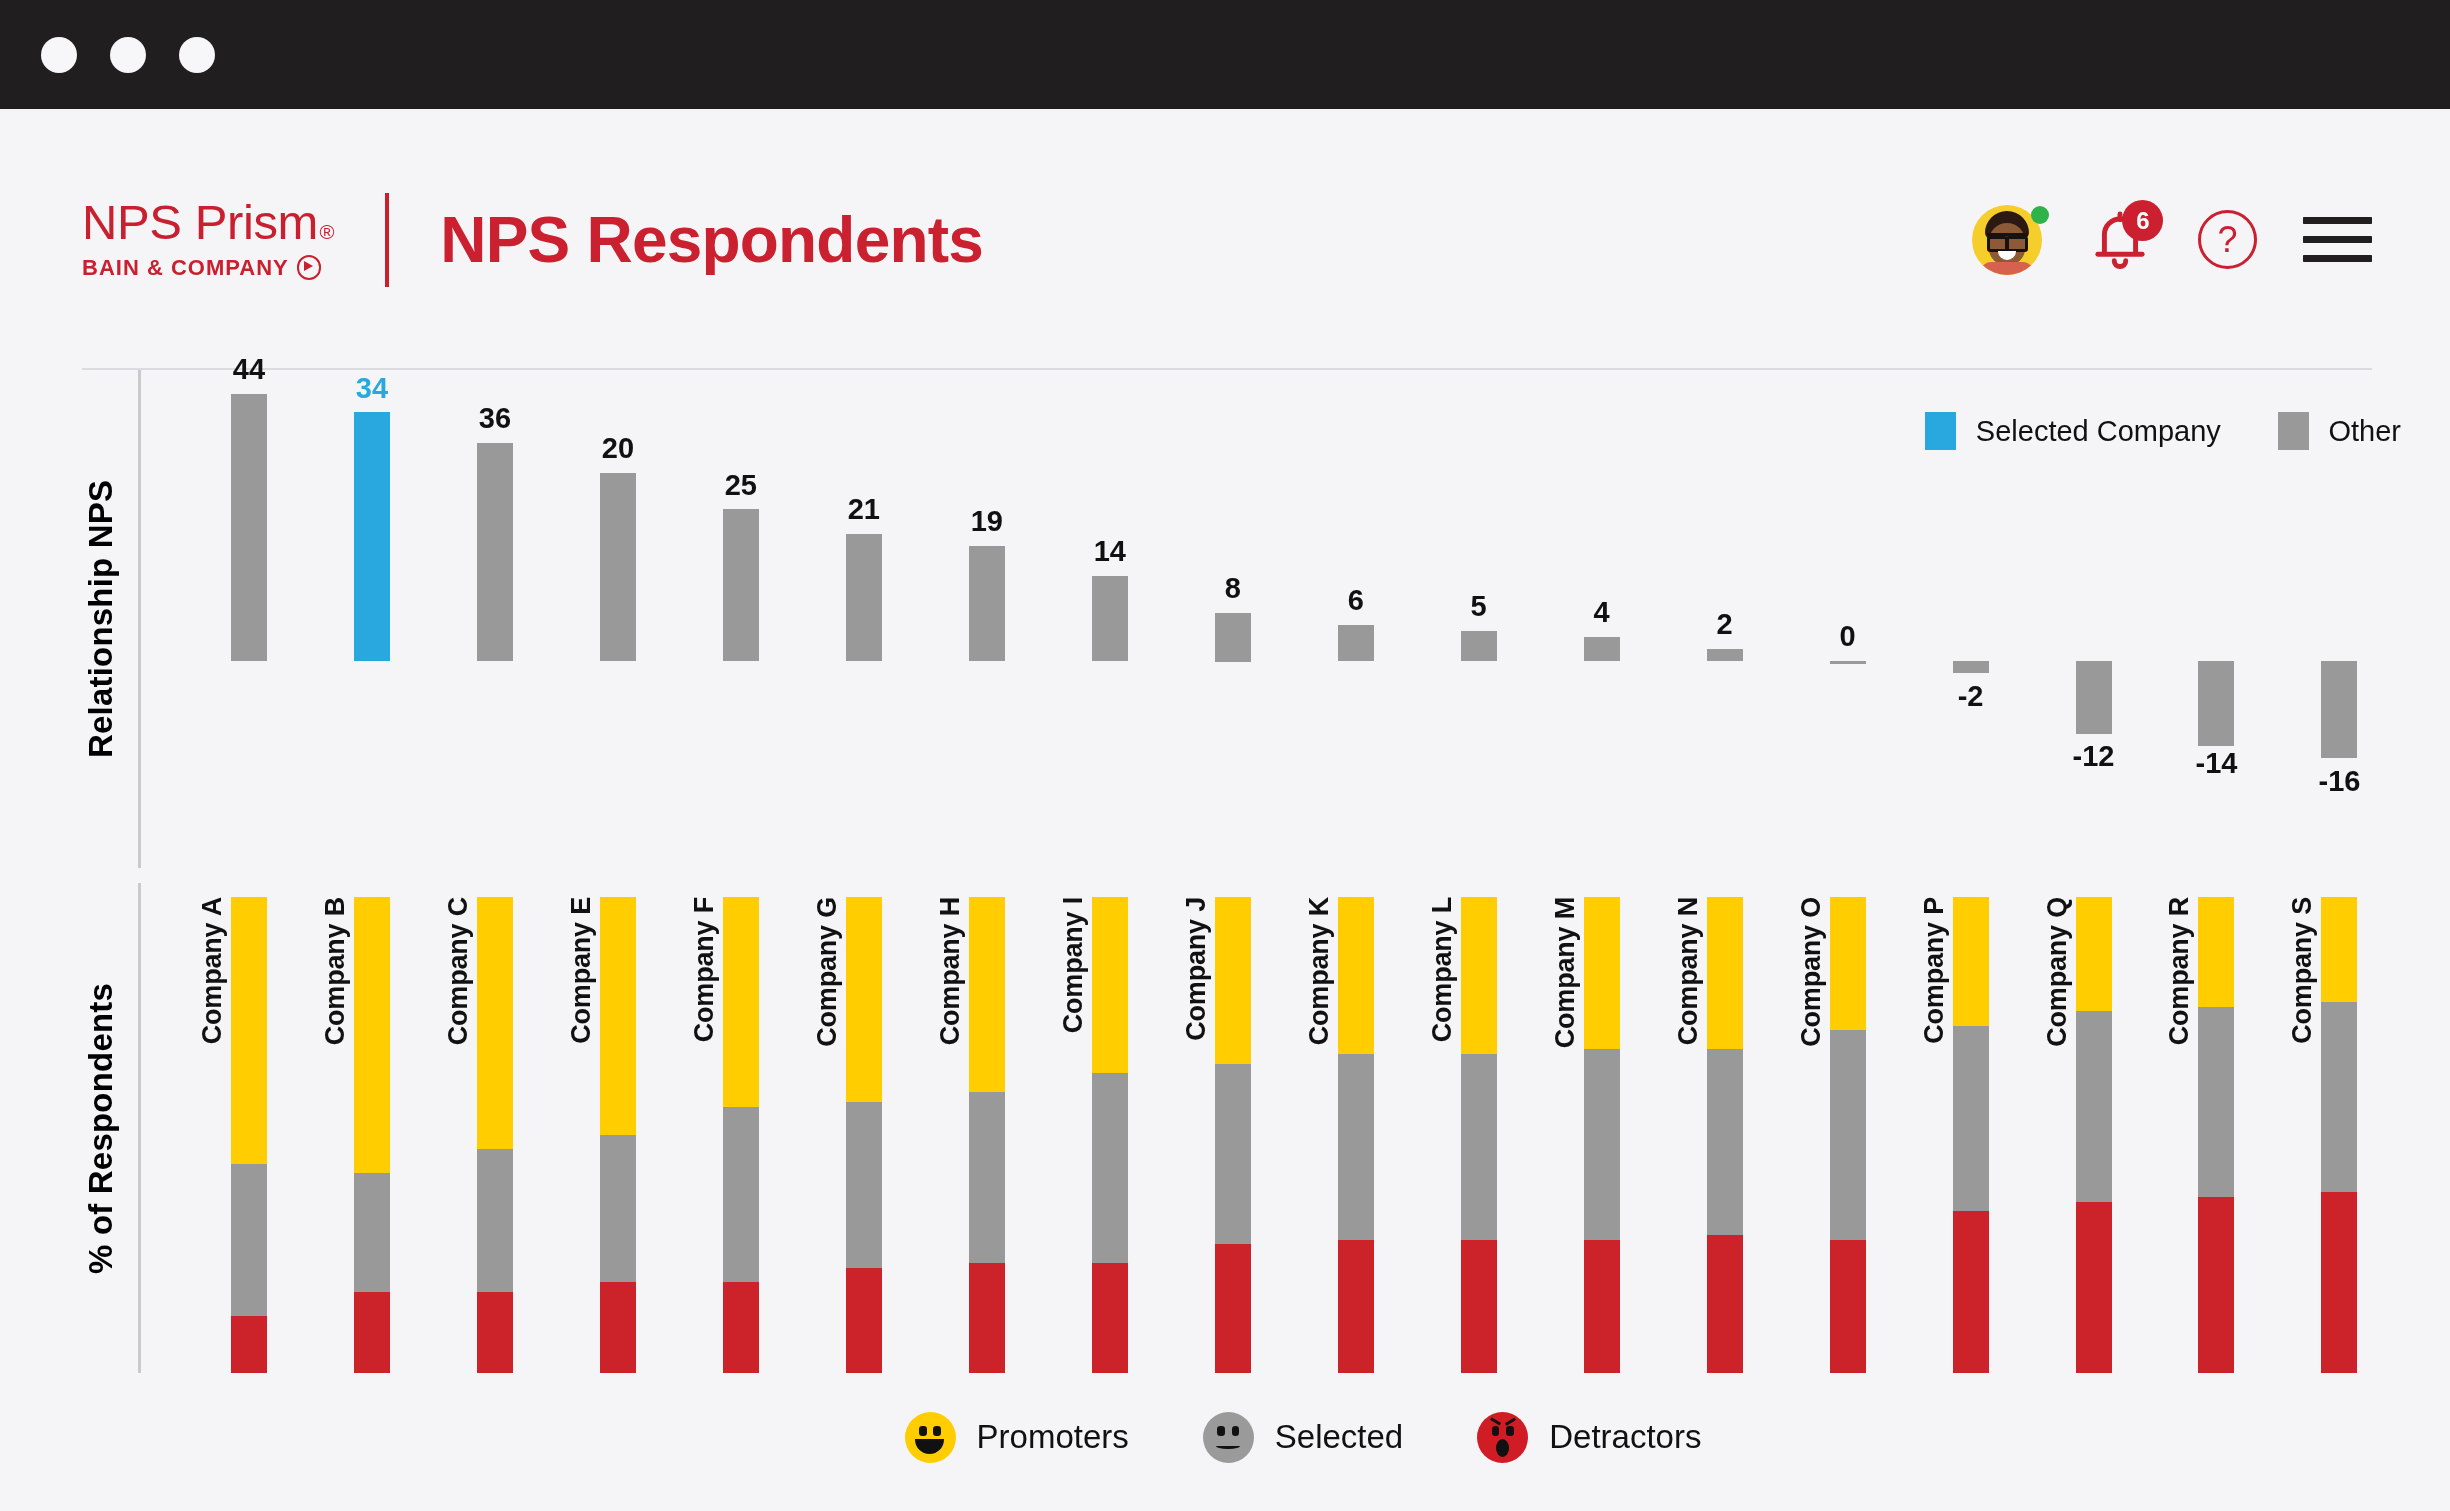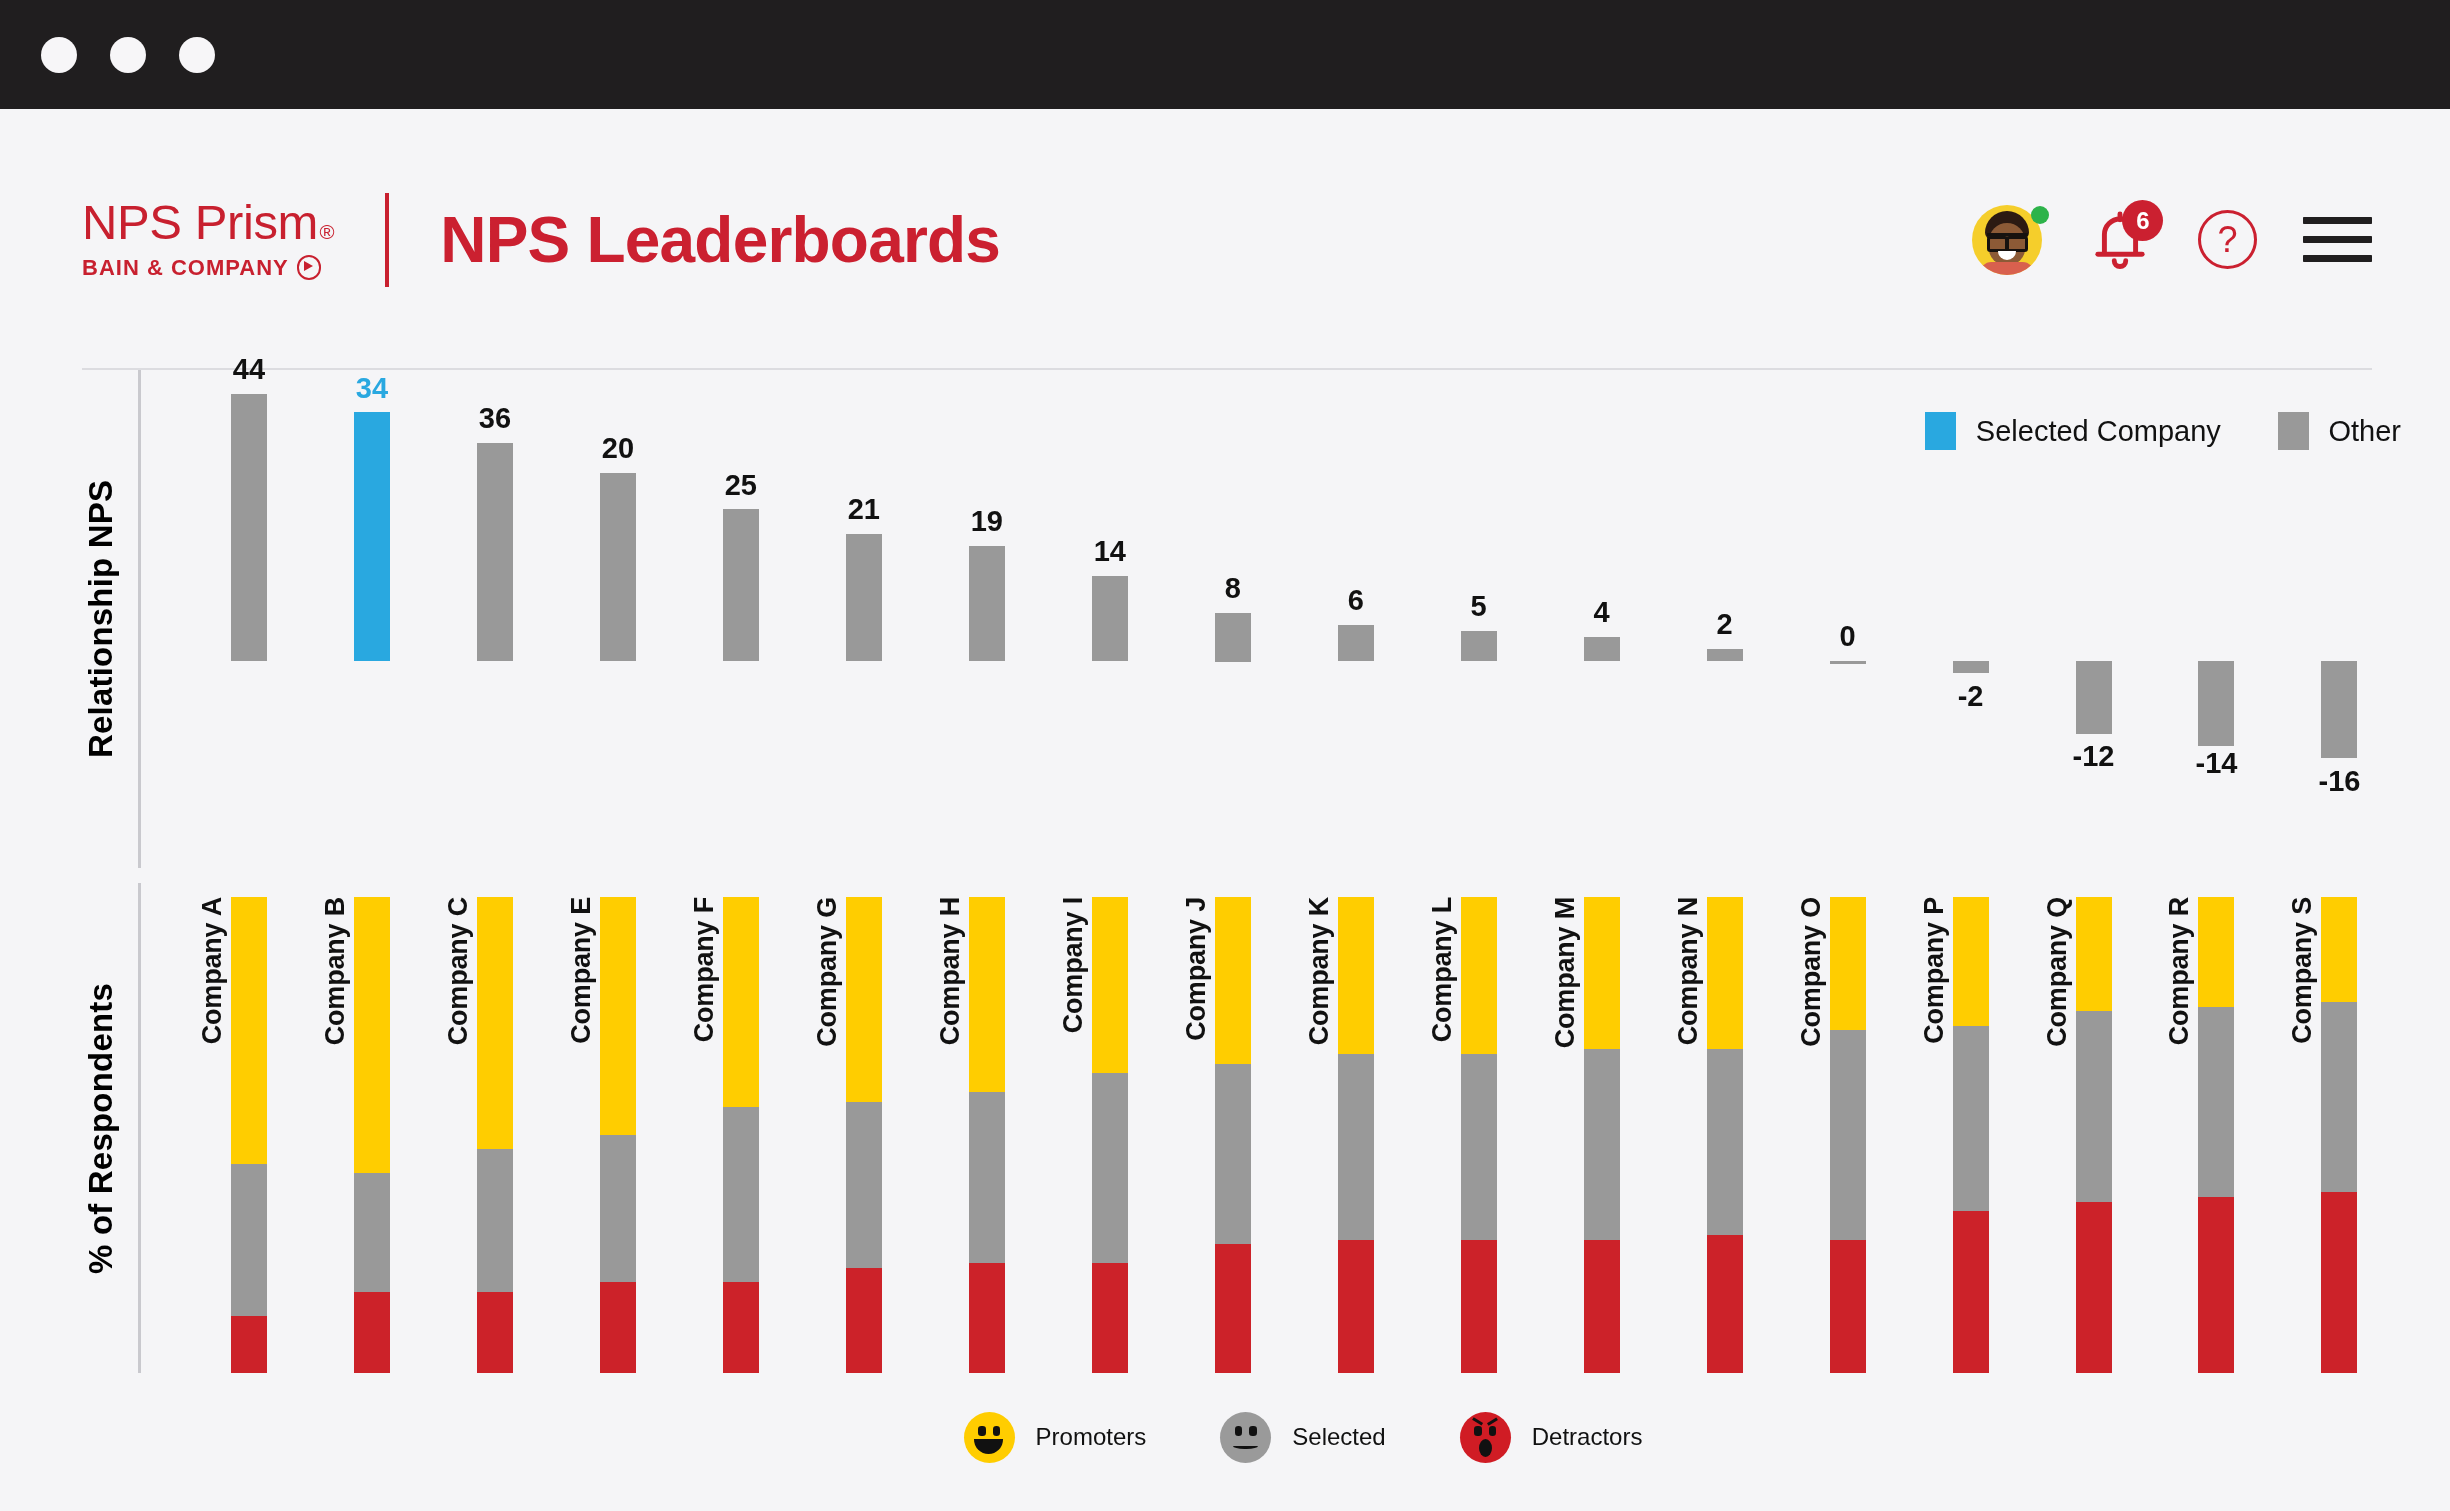--- a/index.html
+++ b/index.html
@@ -291,21 +291,21 @@
     position: absolute; left: 19px; top: 27px;
     width: 13px; height: 18px;
     background: #111; border-radius: 50%;
   }
   .brow {
     position: absolute; top: 8.2px; width: 11.4px; height: 3.3px;
     background: #111;
   }
   .brow.l { left: 12.3px; transform: rotate(32deg); }
   .brow.r { right: 12.3px; transform: rotate(-32deg); }
-  .lb-text { font-size: 24px; color: #111; white-space: nowrap; }
+  .lb-text { font-size: 33px; color: #111; white-space: nowrap; }
 </style>
 </head>
 <body>
 
 <div class="titlebar">
   <div class="dot"></div>
   <div class="dot"></div>
   <div class="dot"></div>
 </div>
 
@@ -317,21 +317,21 @@
       <span class="brand-reg">®</span>
     </div>
     <div class="brand-sub">
       <span>BAIN &amp; COMPANY</span>
       <span class="bain-mark"></span>
     </div>
   </div>
 
   <div class="divider-v"></div>
 
-  <div class="page-title">NPS Leaderboards</div>
+  <div class="page-title">NPS Respondents</div>
 
   <div class="header-actions">
 
     <div class="avatar-wrap">
       <div class="avatar">
         <div class="av-hair"></div>
         <div class="av-face"></div>
         <div class="av-glasses"></div>
         <div class="av-smile"></div>
         <div class="av-shirt"></div>

